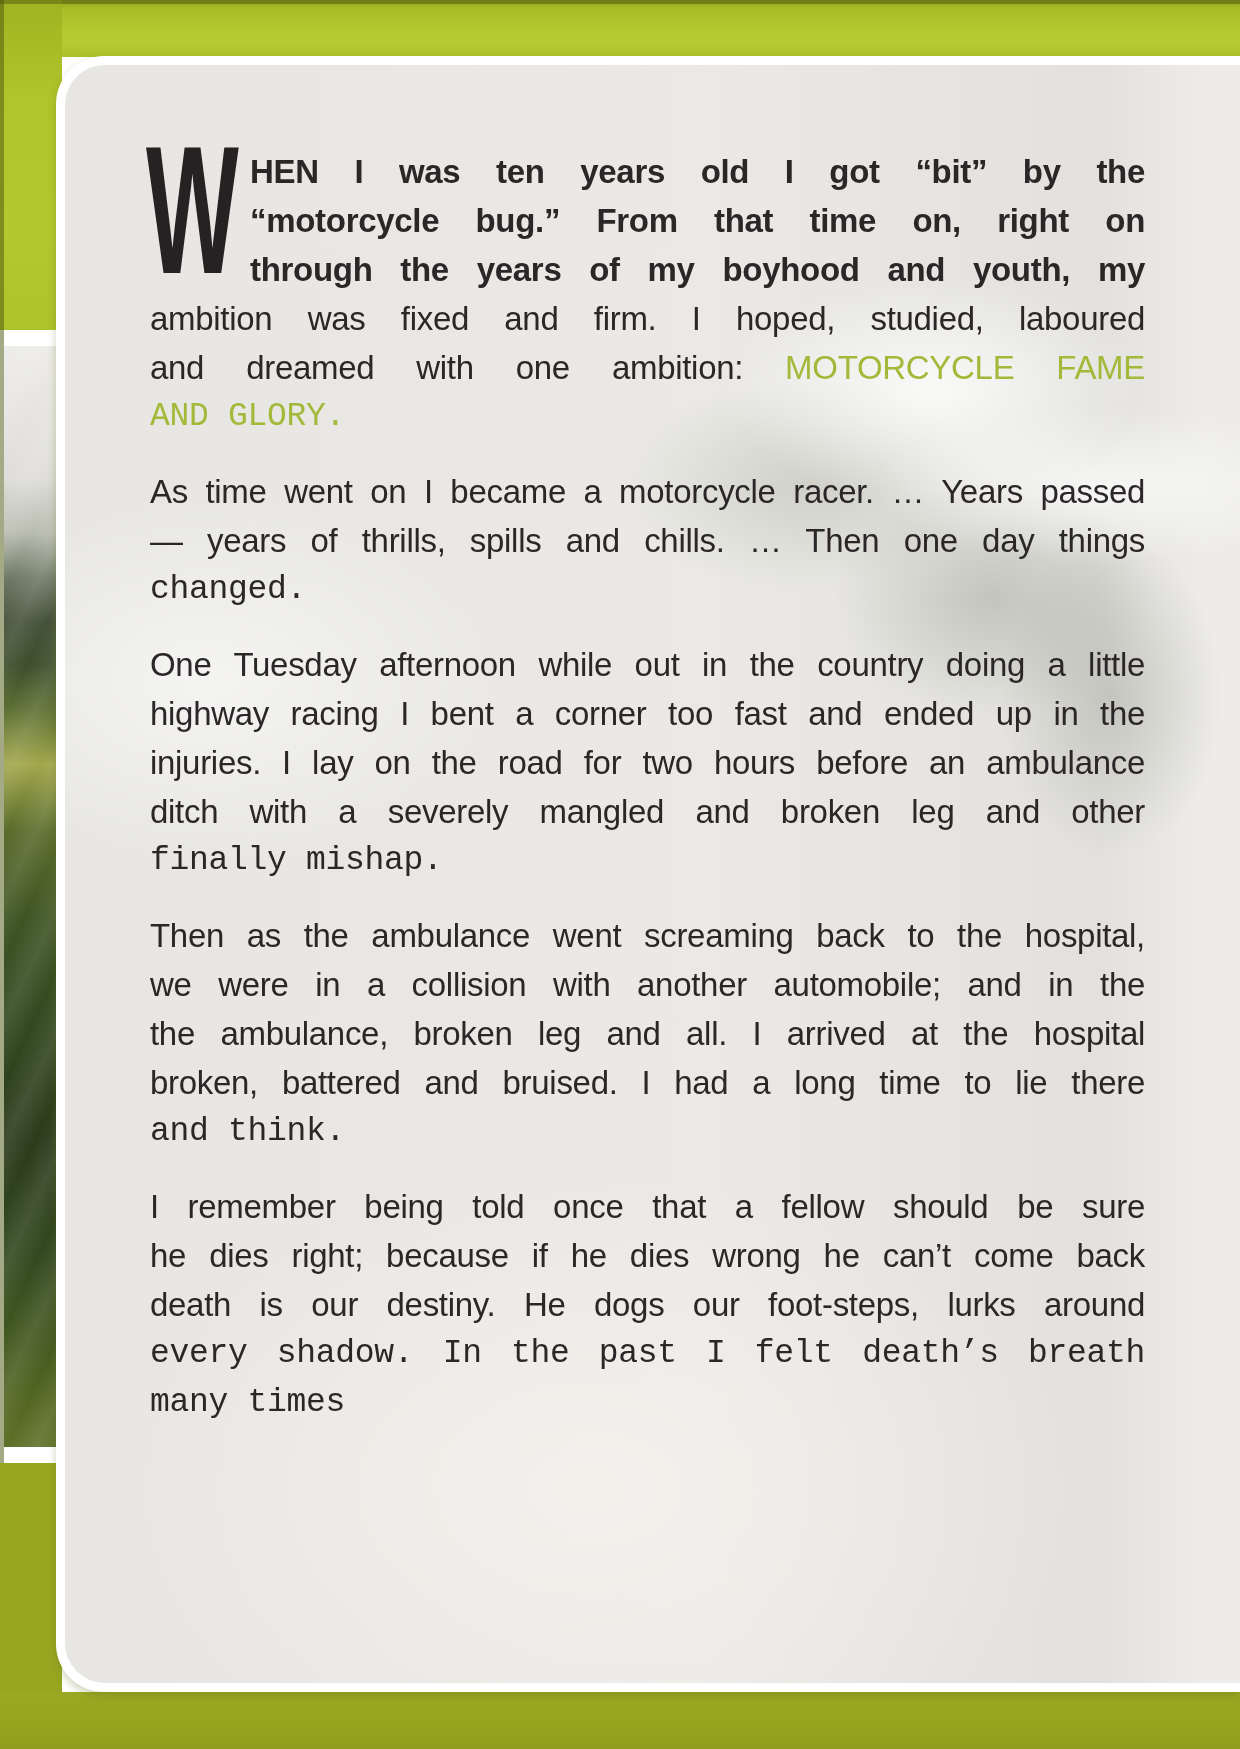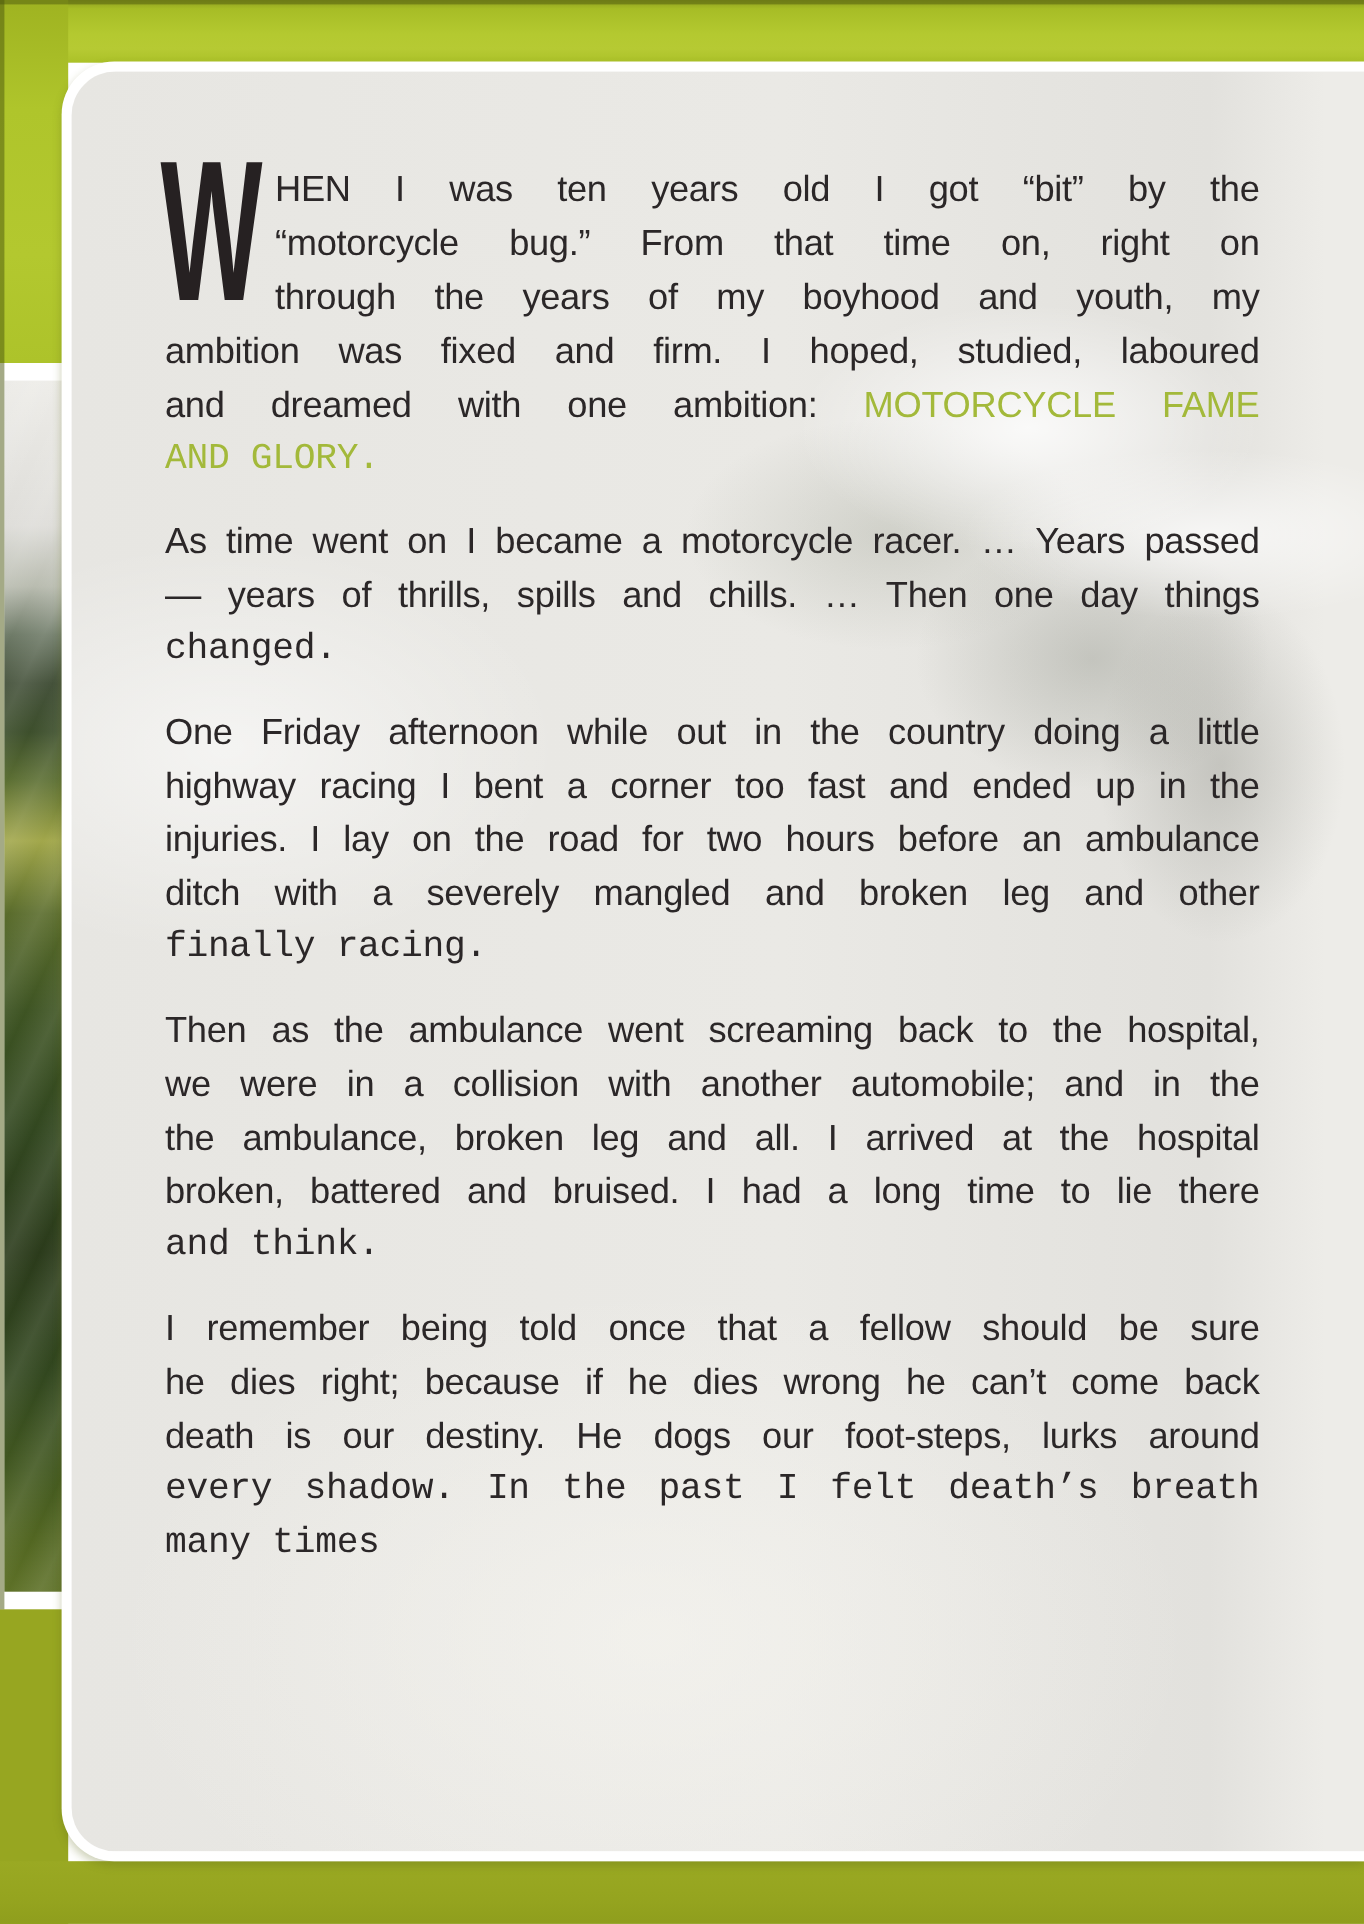--- a/index.html
+++ b/index.html
@@ -73,21 +73,21 @@
     font-size:33px;line-height:49px;letter-spacing:-0.3px;
   }
   .para{margin:0 0 26px 0;}
   .para.has-dropcap{position:relative;}
   .line{
     text-align:justify;
     text-align-last:justify;
     -moz-text-align-last:justify;
   }
   .line.line-end{text-align-last:left;font-family:Liberation Mono, monospace;-moz-text-align-last:left;}
-  .line.indented{margin-left:100px;}
+  .line.indented{margin-left:100px;font-weight:bold;}
   .accent{color:#a3b93a;}
   .dropcap{
     position:absolute;left:-4px;top:-28px;
     font-weight:700;font-size:182px;line-height:1;
     color:#262122;
     transform:scaleX(0.54);transform-origin:0 0;
     letter-spacing:0;
   }
 </style>
 </head>
@@ -112,25 +112,25 @@
           <div class="line"><span>ambition was fixed and firm. I hoped, studied, laboured</span></div>
           <div class="line"><span>and dreamed with one ambition: </span><span class="accent">MOTORCYCLE FAME</span></div>
           <div class="line line-end"><span class="accent">AND GLORY.</span></div>
         </div>
         <div class="para">
           <div class="line"><span>As time went on I became a motorcycle racer. … Years passed</span></div>
           <div class="line"><span>— years of thrills, spills and chills. … Then one day things</span></div>
           <div class="line line-end"><span>changed.</span></div>
         </div>
         <div class="para">
-          <div class="line"><span>One Friday afternoon while out in the country doing a little</span></div>
+          <div class="line"><span>One Tuesday afternoon while out in the country doing a little</span></div>
           <div class="line"><span>highway racing I bent a corner too fast and ended up in the</span></div>
           <div class="line"><span>injuries. I lay on the road for two hours before an ambulance</span></div>
           <div class="line"><span>ditch with a severely mangled and broken leg and other</span></div>
-          <div class="line line-end"><span>finally racing.</span></div>
+          <div class="line line-end"><span>finally mishap.</span></div>
         </div>
         <div class="para">
           <div class="line"><span>Then as the ambulance went screaming back to the hospital,</span></div>
           <div class="line"><span>we were in a collision with another automobile; and in the</span></div>
           <div class="line"><span>the ambulance, broken leg and all. I arrived at the hospital</span></div>
           <div class="line"><span>broken, battered and bruised. I had a long time to lie there</span></div>
           <div class="line line-end"><span>and think.</span></div>
         </div>
         <div class="para">
           <div class="line"><span>I remember being told once that a fellow should be sure</span></div>

